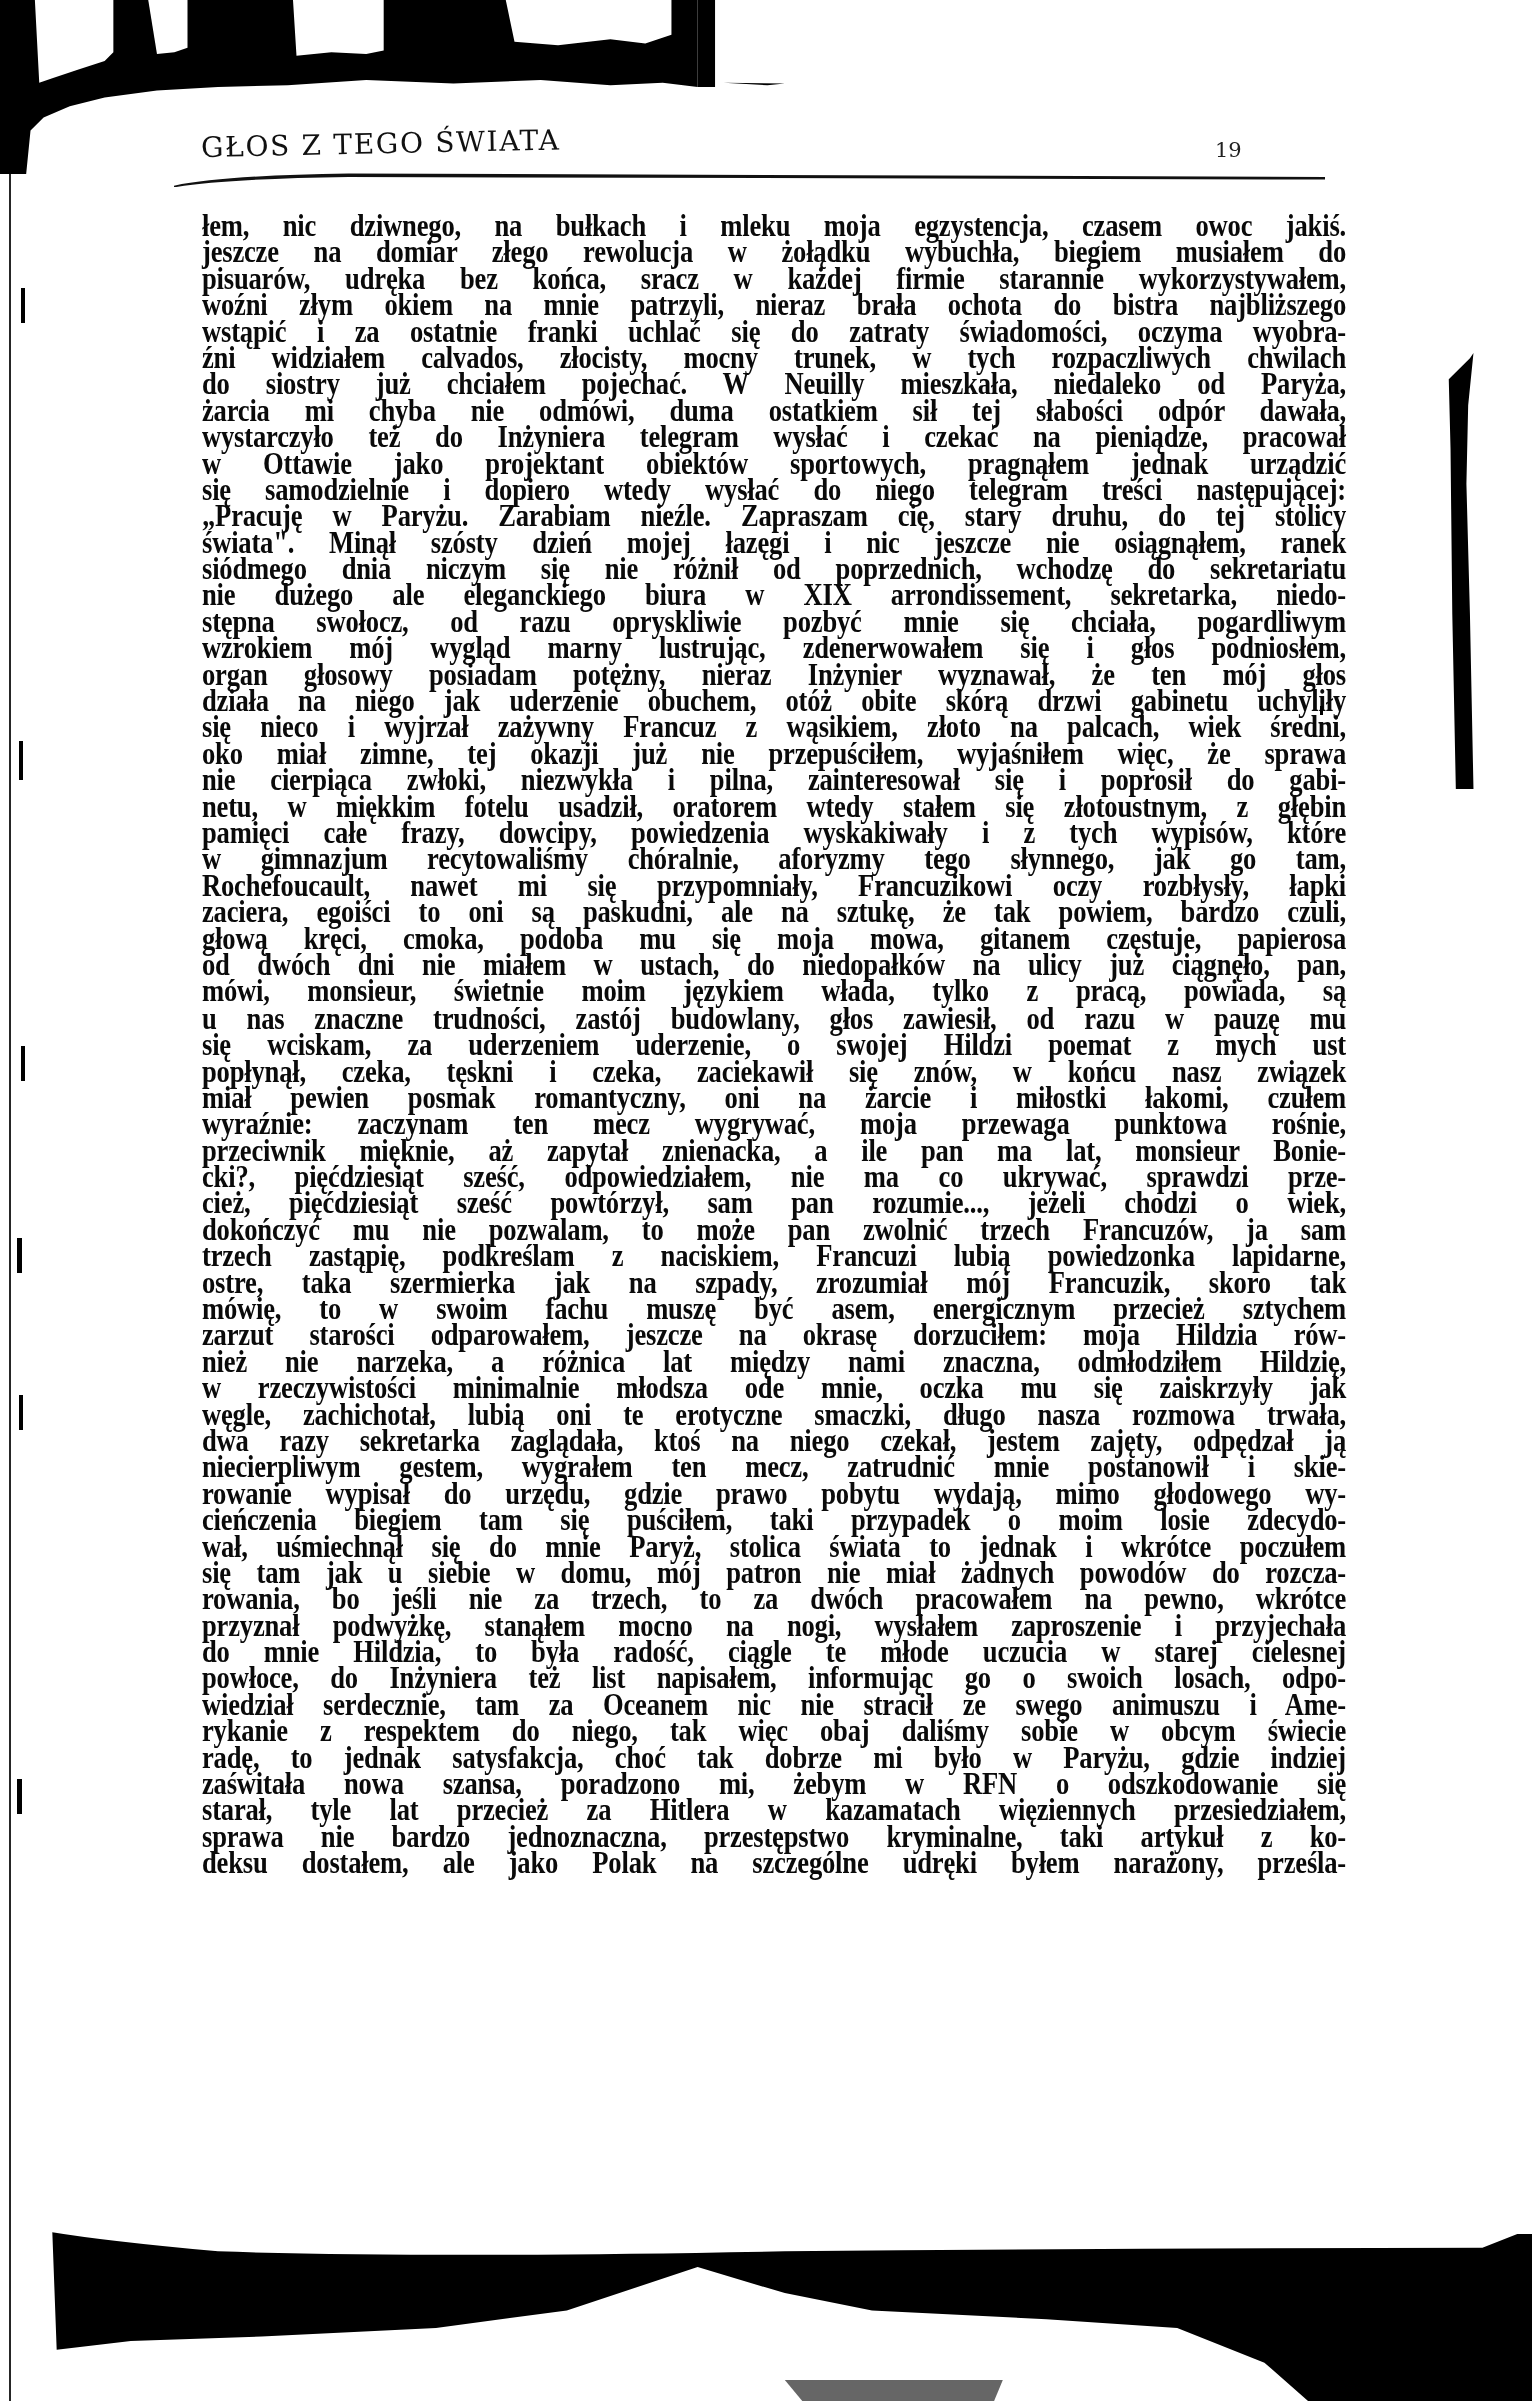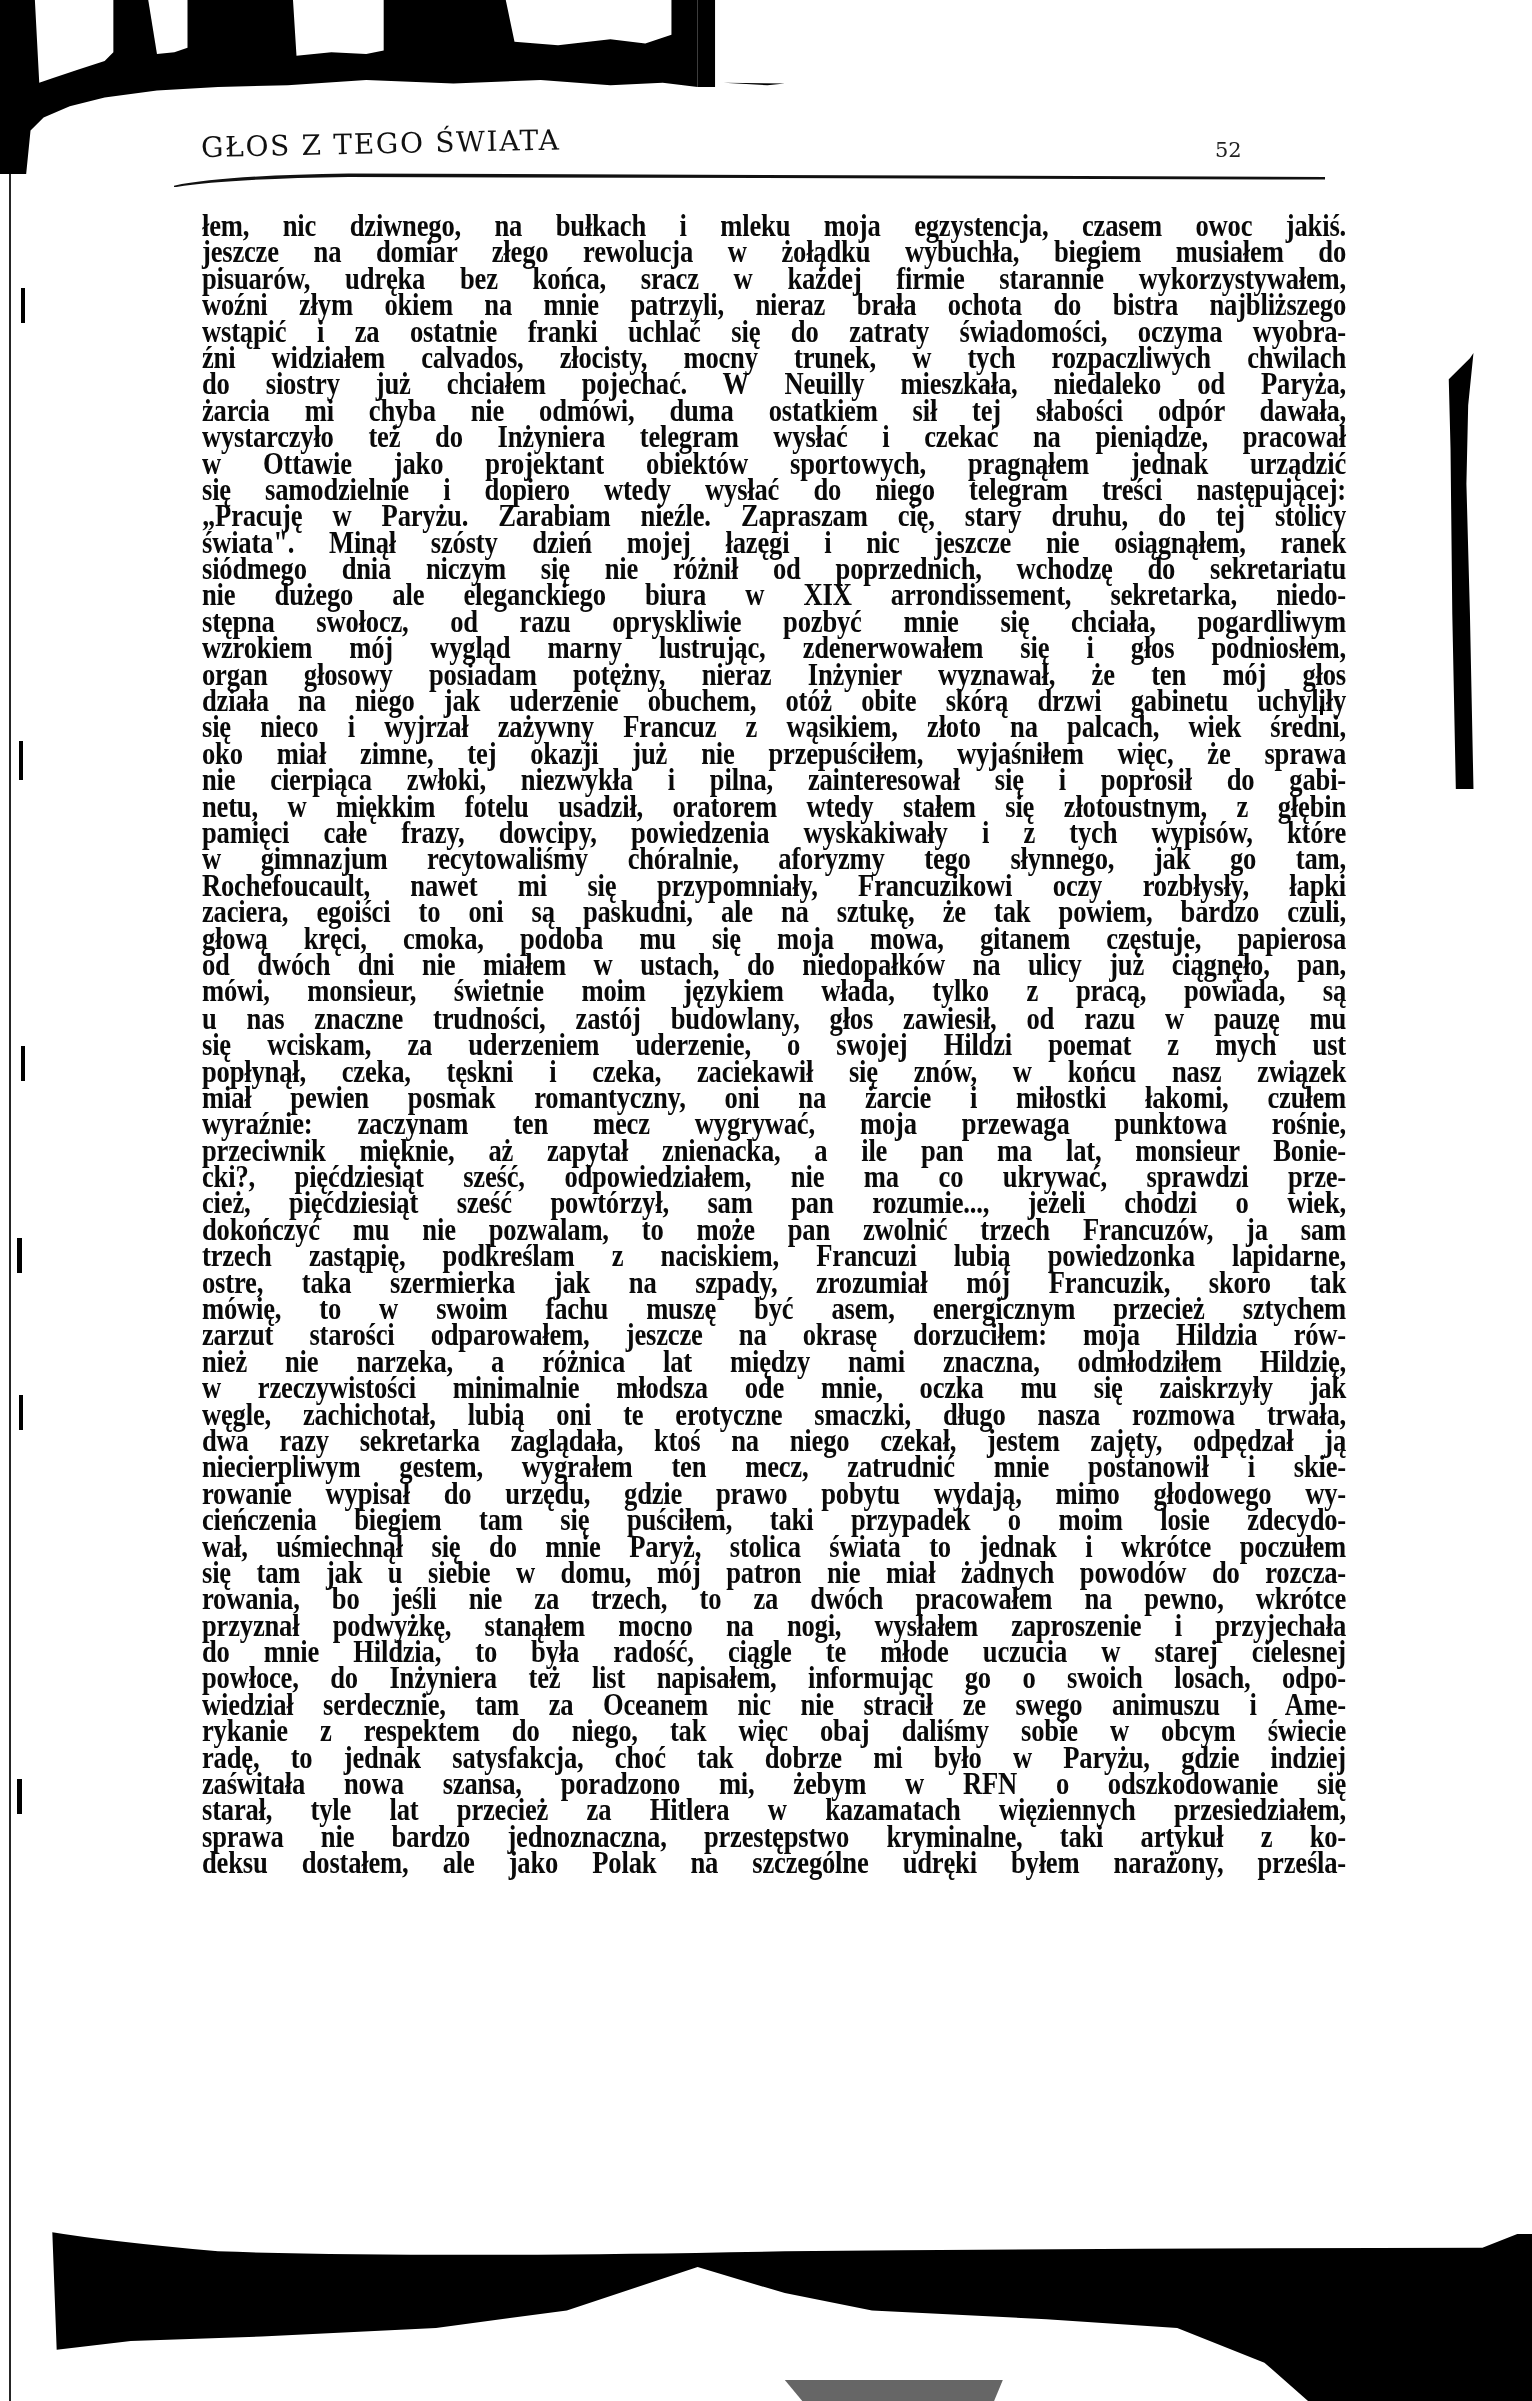--- a/index.html
+++ b/index.html
@@ -48,21 +48,21 @@
     <path d="M830 95 L900 96 L880 98 Z" fill="#000"></path>
   </svg>
 
   <div class="scan-left-edge"></div>
 
   <svg class="scan-right-bar" viewBox="0 0 34 500" preserveAspectRatio="none">
     <path d="M30 0 L26 6 L2 30 L4 110 L6 300 L8 400 L10 500 L30 500 L28 400 L26 300 L22 150 L24 60 Z" fill="#000"></path>
   </svg>
 
   <div class="running-head">GŁOS Z TEGO ŚWIATA</div>
-  <div class="page-number">52</div>
+  <div class="page-number">19</div>
 
   <svg class="head-rule" viewBox="0 0 1320 20" preserveAspectRatio="none">
     <path d="M0 18 Q60 6 200 4 L1320 8 L1320 11 L200 8 Q60 10 0 20 Z" fill="#111"></path>
   </svg>
 
   <div class="body-text">
     <span class="line">łem, nic dziwnego, na bułkach i mleku moja egzystencja, czasem owoc jakiś.</span>
     <span class="line">jeszcze na domiar złego rewolucja w żołądku wybuchła, biegiem musiałem do</span>
     <span class="line">pisuarów, udręka bez końca, sracz w każdej firmie starannie wykorzystywałem,</span>
     <span class="line">woźni złym okiem na mnie patrzyli, nieraz brała ochota do bistra najbliższego</span>

